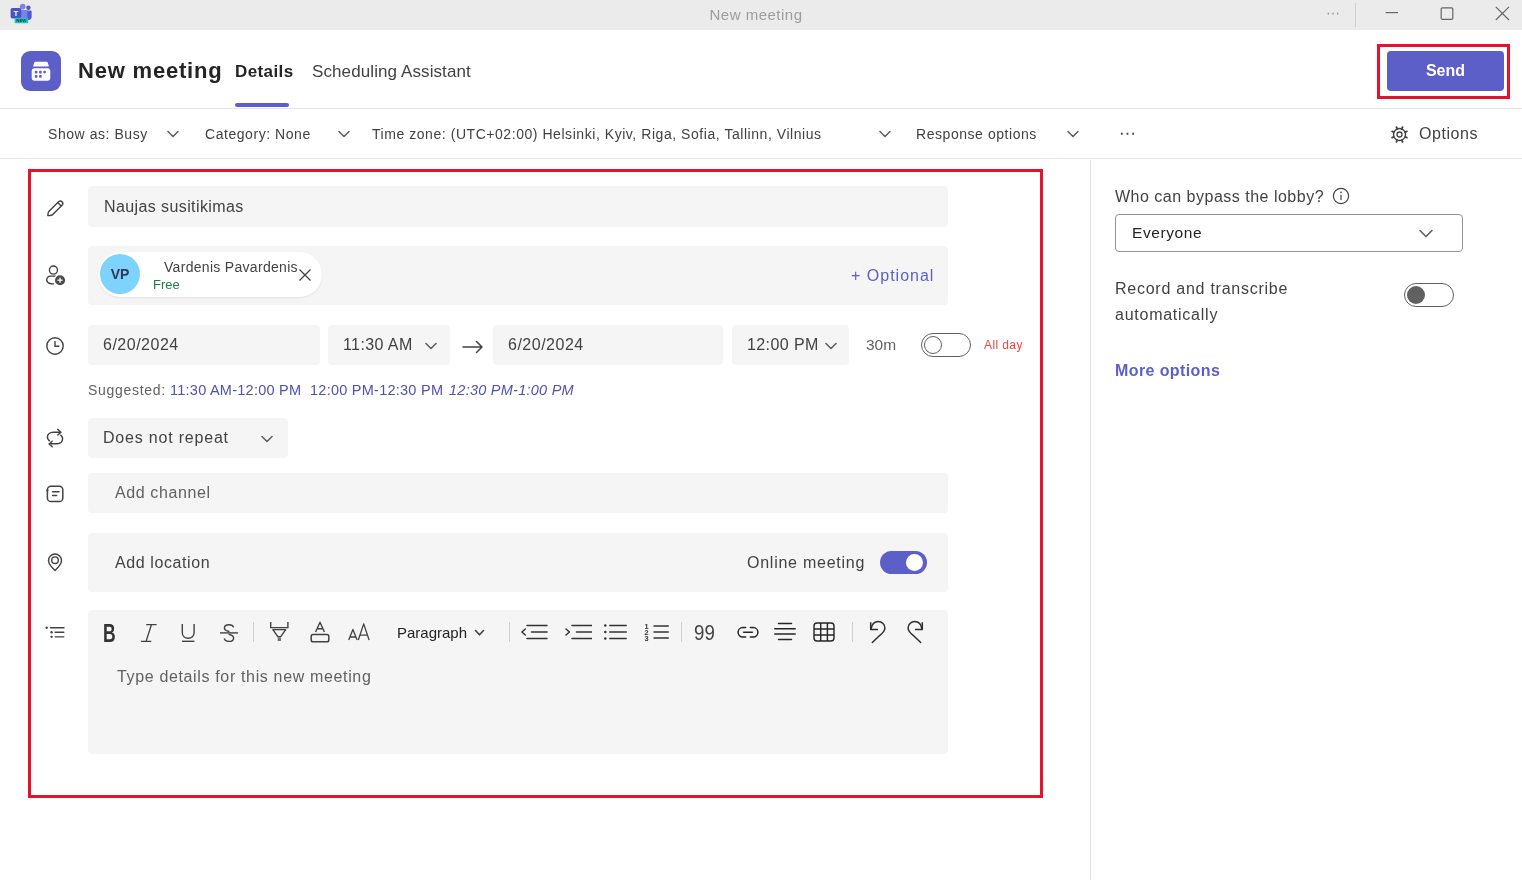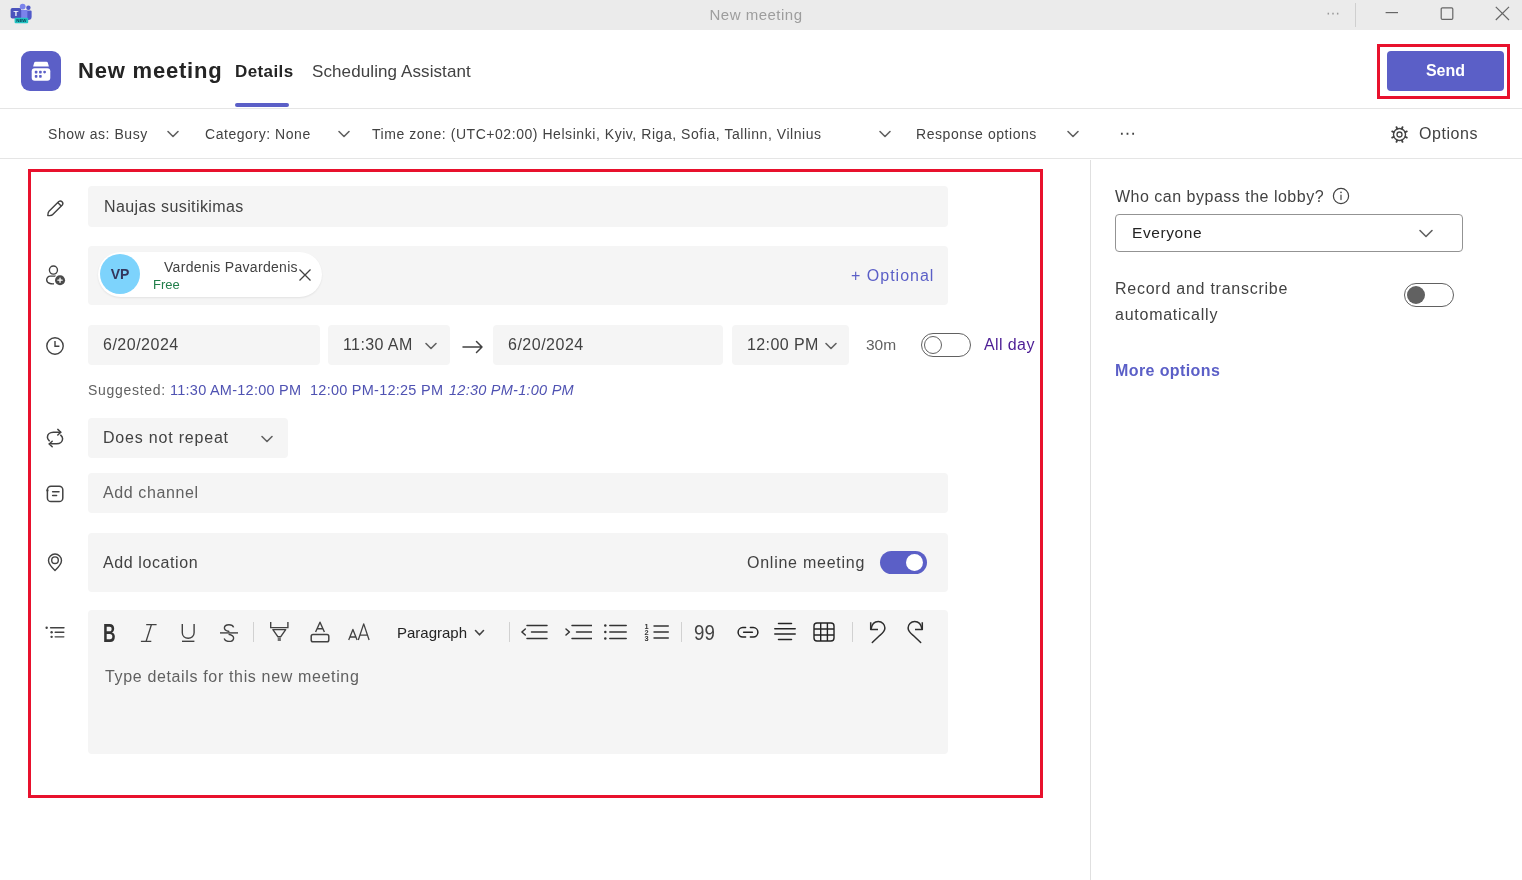--- a/index.html
+++ b/index.html
@@ -22,21 +22,21 @@
 
 #toolbar { position:absolute; left:0; top:109px; width:1522px; height:50px; border-bottom:1px solid #e5e5e5; }
 .tbi { position:absolute; top:0; height:50px; line-height:50px; font-size:14px; color:#424242; white-space:nowrap; letter-spacing:0.55px; }
 
 #form-redbox { position:absolute; left:28px; top:169px; width:1015px; height:629px; border:3px solid #e8112d; }
 
 #vdiv { position:absolute; left:1090px; top:160px; width:1px; height:720px; background:#e0e0e0; }
 
 .field { position:absolute; background:#f5f5f5; border-radius:4px; }
 .ficon { position:absolute; left:44px; width:22px; height:22px; color:#424242; }
-.ph { color:#616161; }
+.ph { color:#616161;margin-left:12px; }
 
 #rp-label1 { position:absolute; left:1115px; top:188px; font-size:16px; color:#424242; letter-spacing:0.5px; }
 #rp-select { position:absolute; left:1115px; top:214px; width:348px; height:38px; border:1px solid #939393; border-radius:4px; background:#fff; }
 #rp-rec { position:absolute; left:1115px; top:276px; width:280px; font-size:16px; color:#424242; line-height:26px; letter-spacing:0.75px; }
 #rp-more { position:absolute; left:1115px; top:362px; font-size:16px; color:#5b5fc7; font-weight:bold; letter-spacing:0.4px; }
 
 .toggle-off { position:absolute; border:1px solid #616161; border-radius:13px; background:#fff; }
 .toggle-on { position:absolute; border-radius:13px; background:#5b5fc7; }
 .knob { position:absolute; border-radius:50%; }
 svg { display:block; }
@@ -194,25 +194,25 @@
 <div class="field" style="left:493px;top:325px;width:230px;height:40px;"></div>
 <div class="abs" style="left:508px;top:325px;height:40px;line-height:40px;font-size:16px;color:#424242;letter-spacing:0.5px;">6/20/2024</div>
 <div class="field" style="left:732px;top:325px;width:117px;height:40px;"></div>
 <div class="abs" style="left:747px;top:325px;height:40px;line-height:40px;font-size:16px;color:#424242;letter-spacing:0.4px;">12:00 PM</div>
 <svg class="abs chev" style="left:824px;top:341px" width="14" height="10" viewBox="0 0 14 10">
     <path d="M2 2.5 L7 7.5 L12 2.5"></path>
   </svg>
 <div class="abs" style="left:866px;top:325px;height:40px;line-height:40px;font-size:15.5px;color:#616161;">30m</div>
 <div class="toggle-off" style="left:921px;top:333px;width:50px;height:24px;"></div>
 <div class="knob" style="left:924px;top:336px;width:18px;height:18px;border:1px solid #616161;background:#fff;"></div>
-<div class="abs" style="left:984px;top:325px;height:40px;line-height:40px;font-size:16px;color:#4c1d95;letter-spacing:0.4px;">All day</div>
+<div class="abs" style="left:984px;top:325px;height:40px;line-height:40px;font-size:12px;color:#ef4444;letter-spacing:0.4px;">All day</div>
 
 <div class="abs" style="left:88px;top:382px;font-size:14px;color:#616161;letter-spacing:0.7px;">Suggested:</div>
 <div class="abs" style="left:170px;top:382px;font-size:14.5px;color:#4f52b2;letter-spacing:0.25px;">11:30 AM-12:00 PM</div>
-<div class="abs" style="left:310px;top:382px;font-size:14.5px;color:#4f52b2;letter-spacing:0.25px;">12:00 PM-12:25 PM</div>
+<div class="abs" style="left:310px;top:382px;font-size:14.5px;color:#4f52b2;letter-spacing:0.25px;">12:00 PM-12:30 PM</div>
 <div class="abs" style="left:449px;top:382px;font-size:14.5px;color:#4f52b2;letter-spacing:0.25px;font-style:italic;">12:30 PM-1:00 PM</div>
 
 <div class="field" style="left:88px;top:418px;width:200px;height:40px;"></div>
 <div class="abs" style="left:103px;top:418px;height:40px;line-height:40px;font-size:16px;color:#424242;letter-spacing:0.8px;">Does not repeat</div>
 <svg class="abs chev" style="left:260px;top:434px" width="14" height="10" viewBox="0 0 14 10">
     <path d="M2 2.5 L7 7.5 L12 2.5"></path>
   </svg>
 
 <div class="field" style="left:88px;top:473px;width:860px;height:40px;"></div>
 <div class="abs ph" style="left:103px;top:473px;height:40px;line-height:40px;font-size:16px;letter-spacing:0.6px;">Add channel</div>

